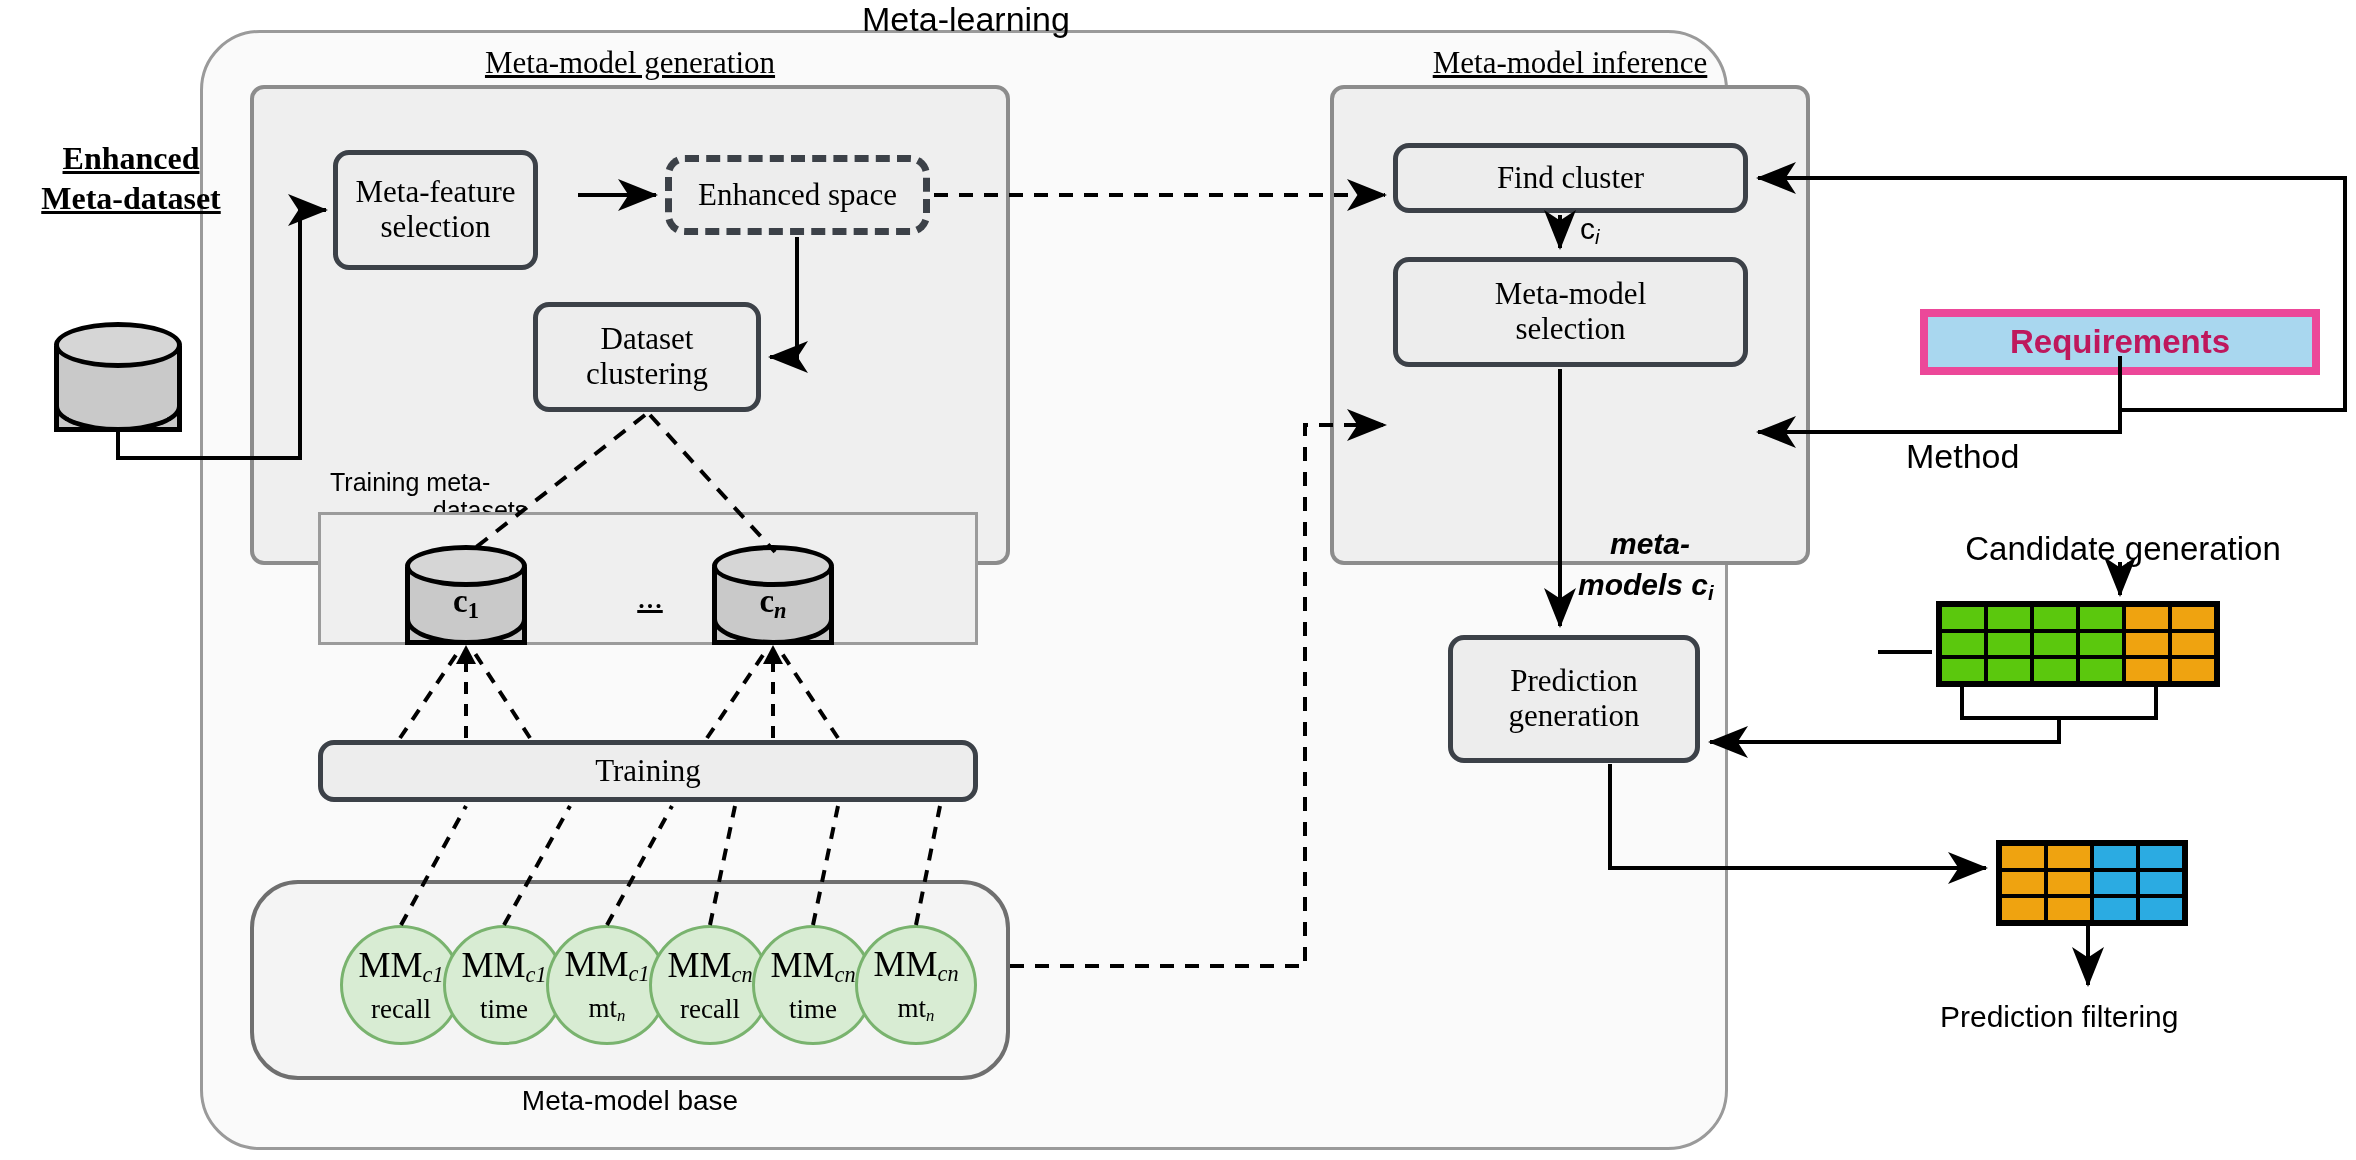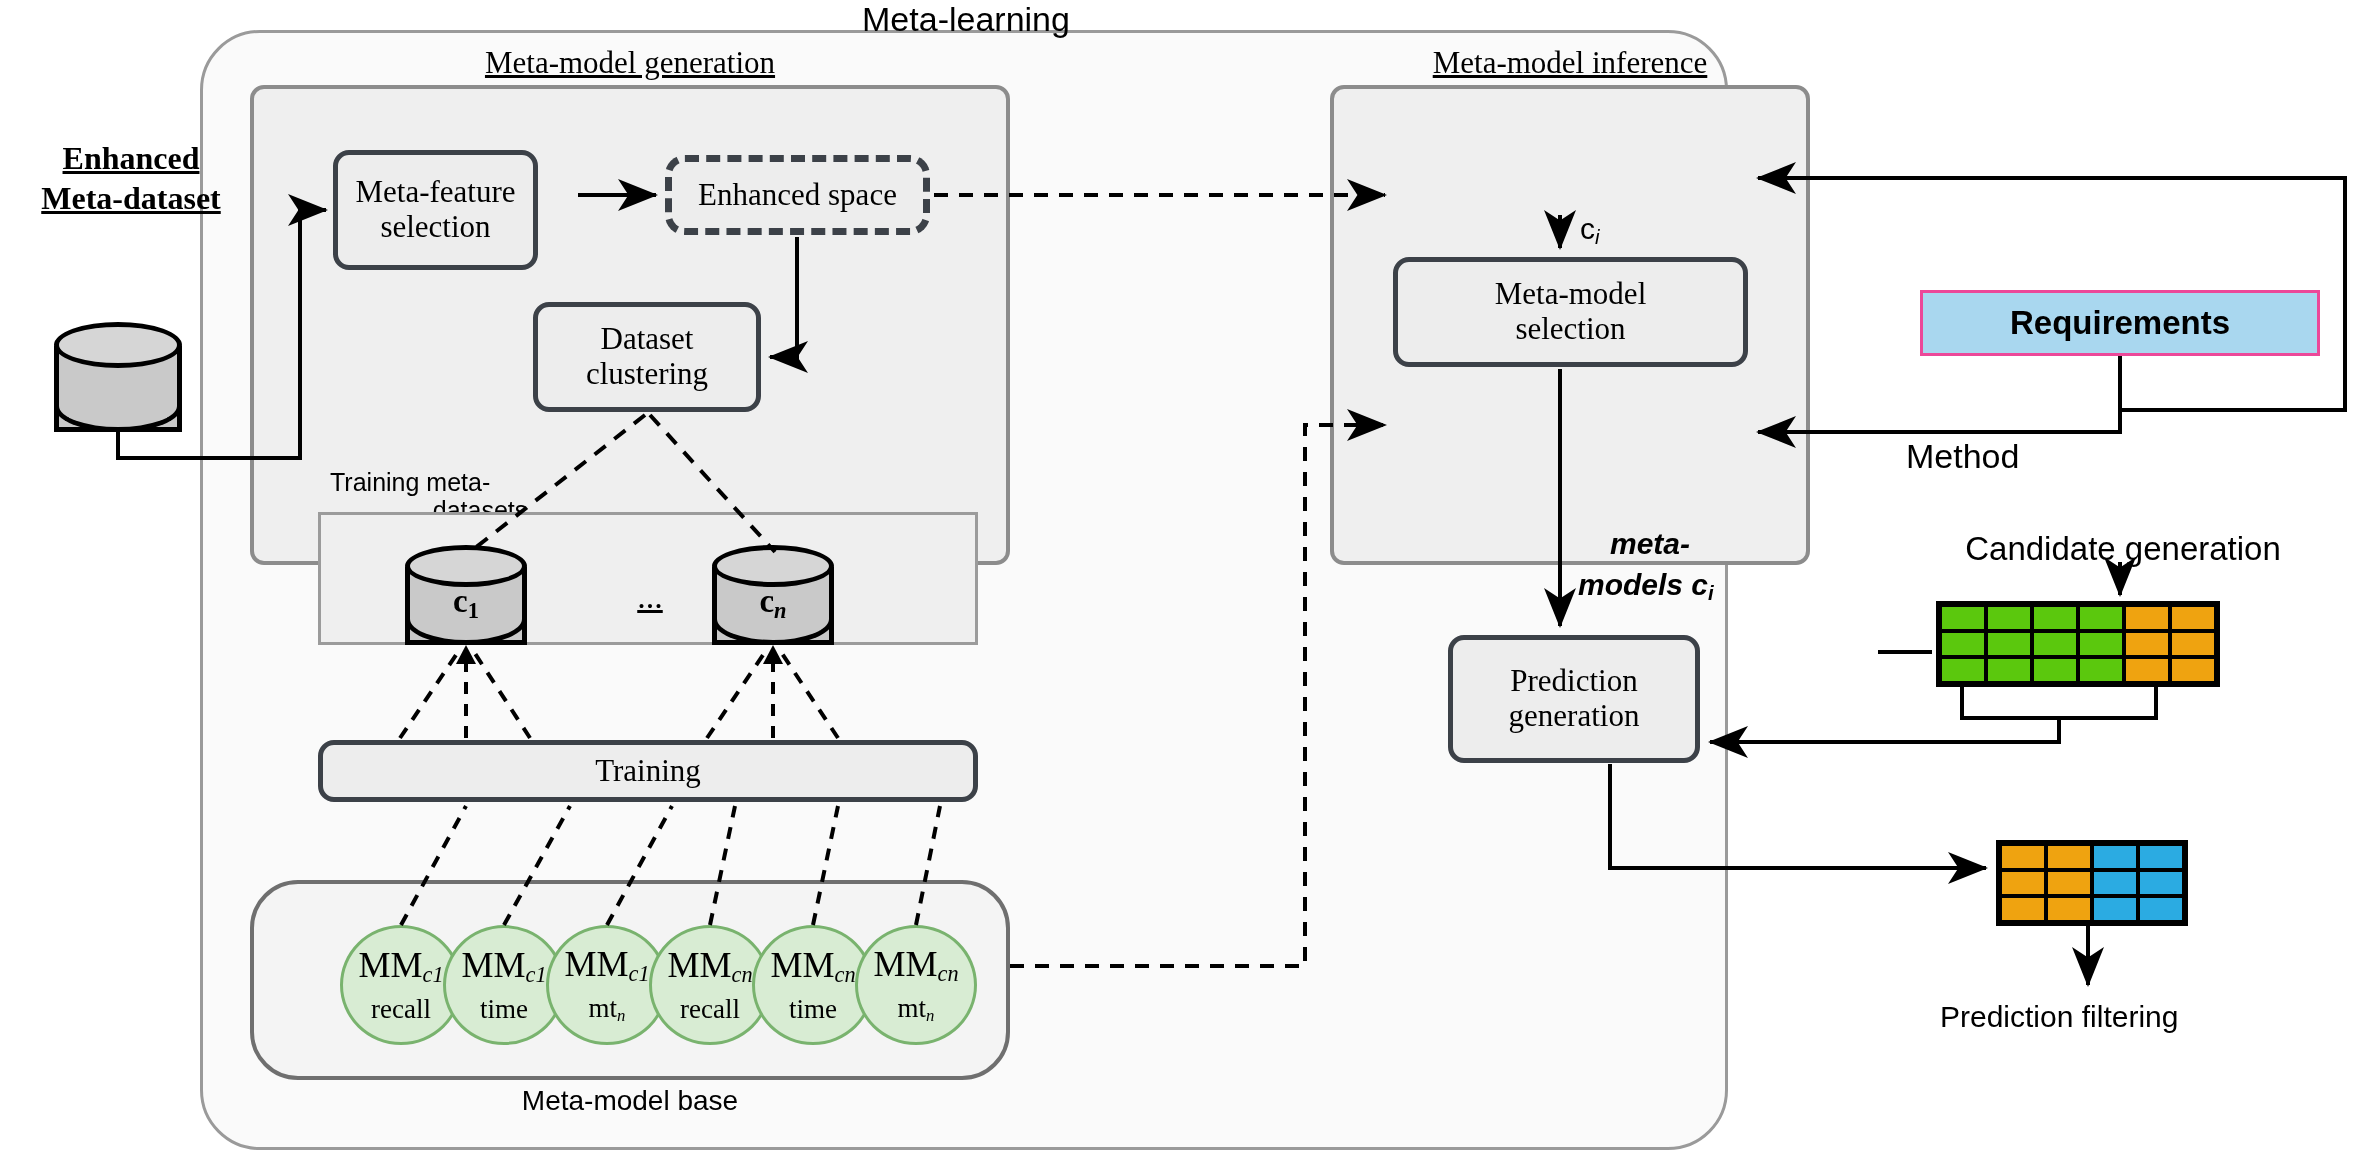--- a/index.html
+++ b/index.html
@@ -34,23 +34,23 @@
   .pbox{
     position:absolute;border:5px solid #3c4148;border-radius:16px;
     background:#ededed;box-sizing:border-box;
     display:flex;align-items:center;justify-content:center;text-align:center;
     font-family:"Liberation Serif",serif;line-height:1.12;color:#000;
   }
   .pbox.dashed{border-style:dashed;border-width:7px;border-radius:20px;background:#ededed;}
 
   
   .reqbox{
-    position:absolute;background:#a9d7ef;border:3px solid #ec4899;
+    position:absolute;background:#a9d7ef;border:8px solid #ec4899;
     box-sizing:border-box;display:flex;align-items:center;justify-content:center;
-    font-family:"Liberation Sans",sans-serif;font-weight:bold;color:#000000;
+    font-family:"Liberation Sans",sans-serif;font-weight:bold;color:#be185d;margin-top:19px;
   }
 
   
   .cyl{position:absolute;}
   .cyl .body{position:absolute;left:0;right:0;bottom:0;background:#c9c9c9;
     border:5px solid #000;border-top:none;box-sizing:border-box;}
   .cyl .top{position:absolute;left:0;right:0;top:0;background:#d6d6d6;
     border:5px solid #000;border-radius:50%;box-sizing:border-box;}
   .cyl .cap{position:absolute;left:0;right:0;bottom:0;height:26px;
     border:5px solid #000;border-top:none;border-radius:0 0 50% 50%/0 0 100% 100%;
@@ -164,20 +164,23 @@
     <div class="l2">time</div>
   </div>
   <div class="mm" style="left:855px;top:925px;width:122px;height:120px;">
     <div class="l1"><span>MM</span><sub>cn</sub></div>
     <div class="l2"><span>mt</span><sub style="font-size:0.62em;font-style:italic;vertical-align:-0.22em;">n</sub></div>
   </div>
 
   <div class="lbl serif" style="left:1330px;top:45px;width:480px;text-align:center;font-size:31px;">Meta-model inference</div>
   <div class="panel" style="left:1330px;top:85px;width:480px;height:480px;"></div>
 
+  <div class="pbox" style="left:1393px;top:143px;width:355px;height:70px;font-size:31px;">
+    <span>Find cluster</span>
+  </div>
 
   <div class="lbl sans" style="left:1580px;top:212px;font-size:30px;"><span>c</span><sub style="font-size:0.68em;font-style:italic;vertical-align:-0.25em;">i</sub></div>
 
   <div class="pbox" style="left:1393px;top:257px;width:355px;height:110px;font-size:31px;white-space:pre-line;">
     <span>Meta-model
 selection</span>
   </div>
 
   <div class="lbl sans" style="left:1610px;top:527px;font-size:30px;font-style:italic;font-weight:bold;">meta-</div>
   <div class="lbl sans" style="left:1578px;top:568px;font-size:30px;font-style:italic;font-weight:bold;"><span>models c</span><sub style="font-size:0.68em;vertical-align:-0.25em;">i</sub></div>

